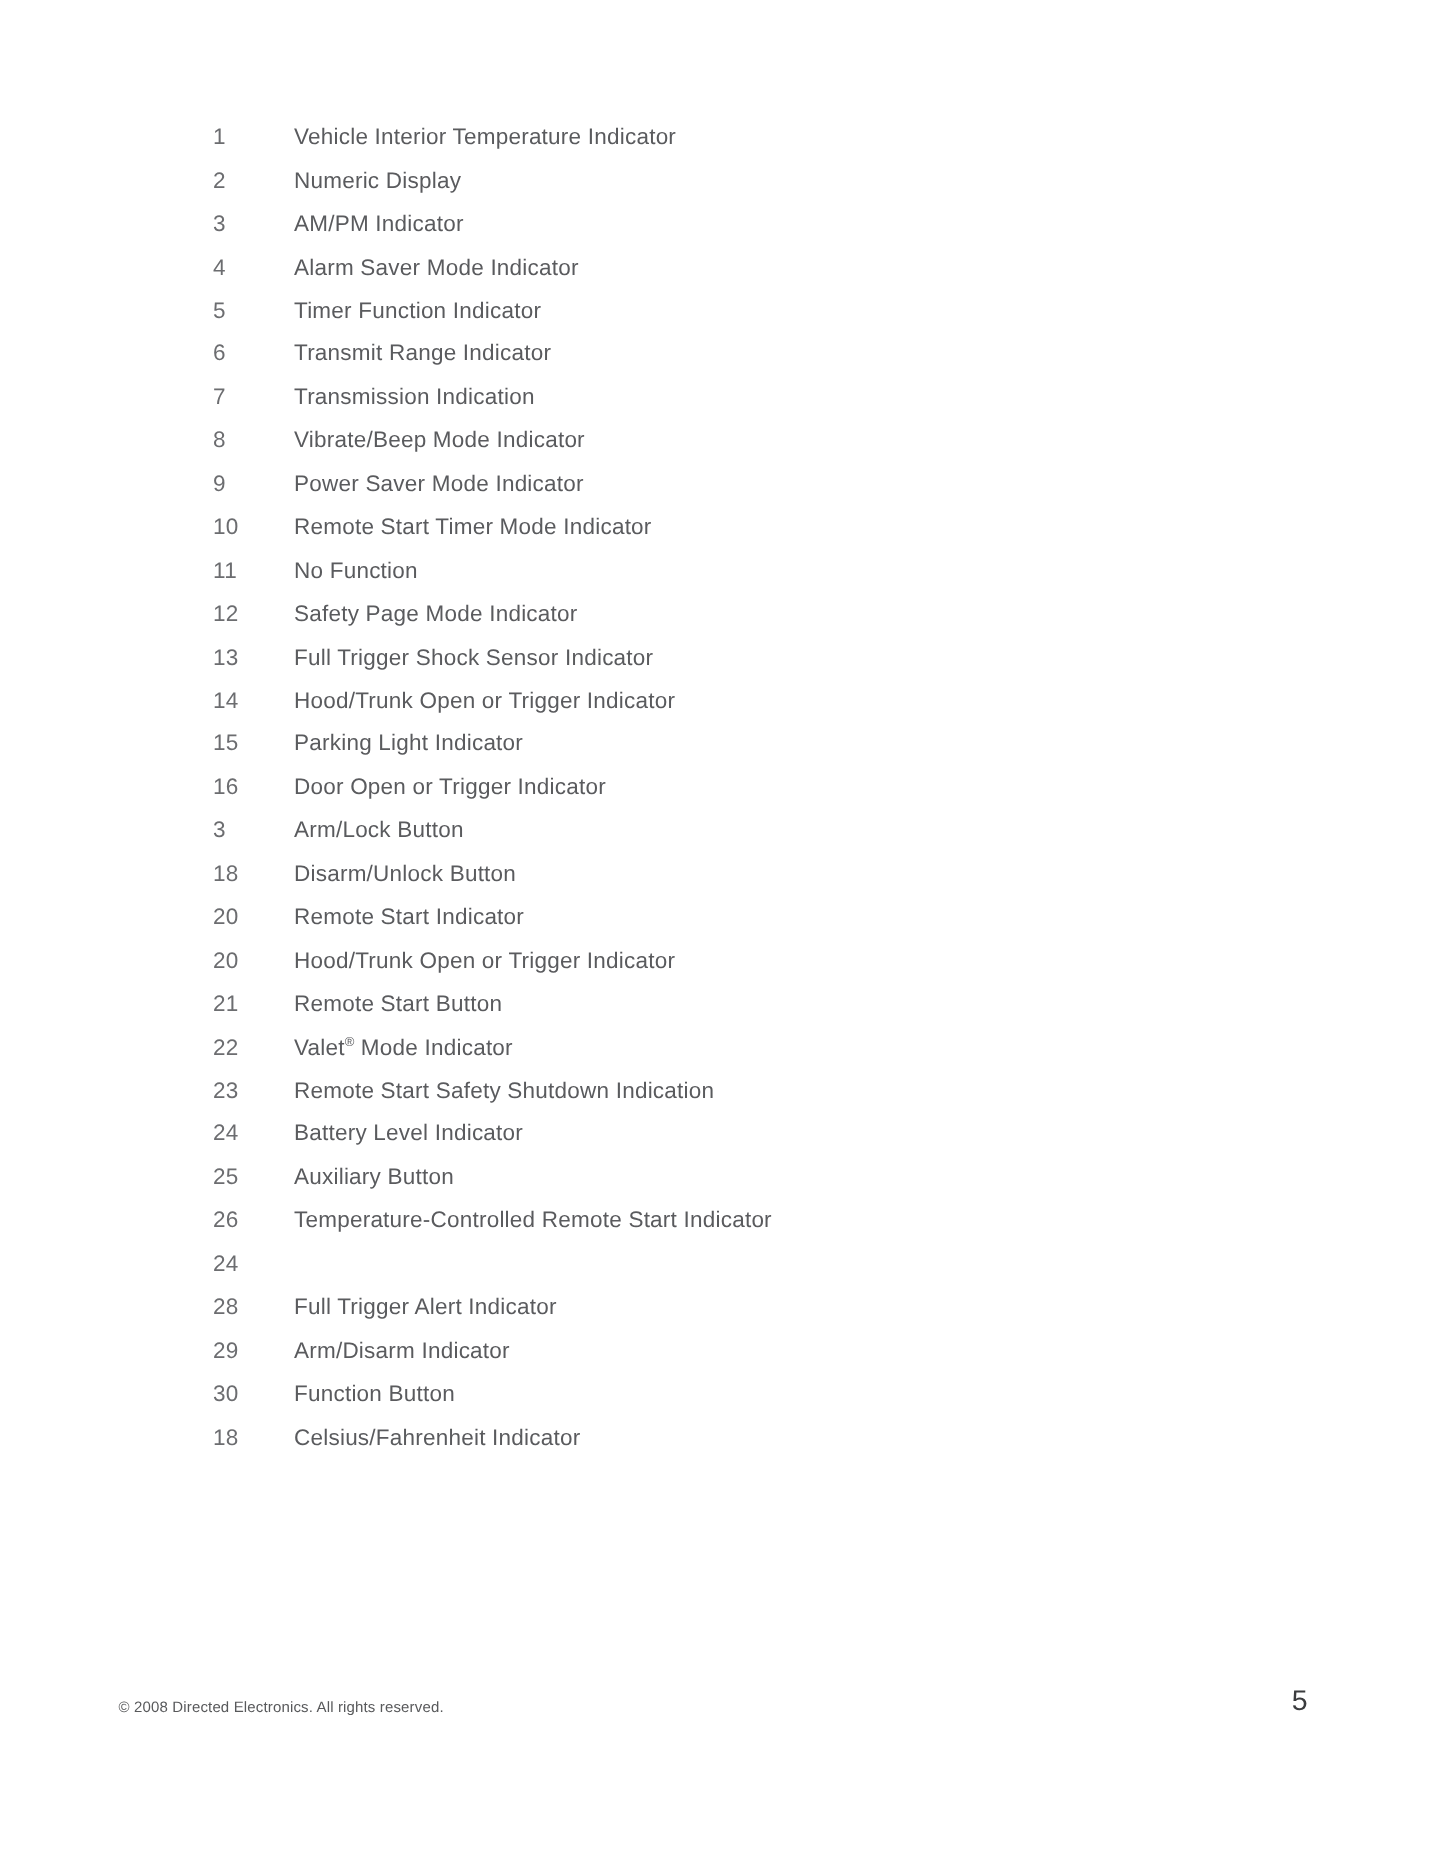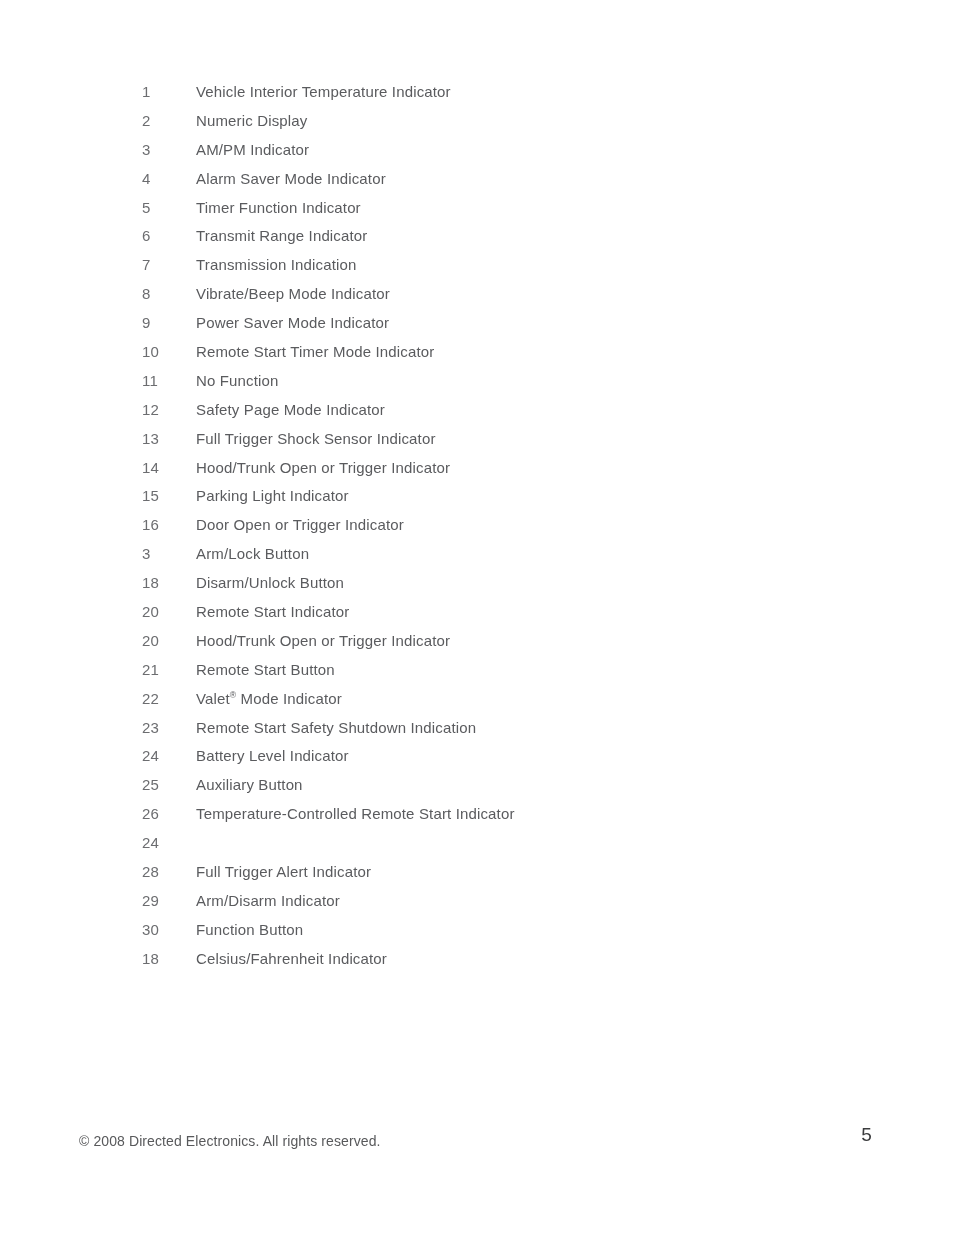--- a/index.html
+++ b/index.html
@@ -72,21 +72,21 @@
     left: 0;
     right: 0;
     bottom: 0;
     height: 120px;
   }
 
   .copyright-line {
     position: absolute;
     left: 79px;
     top: 18px;
-    font-size: 14px;
+    font-size: 10px;
     font-weight: 400;
     color: #58595b;
     letter-spacing: 0.1px;
     white-space: nowrap;
   }
 
   .page-number {
     position: absolute;
     right: 82px;
     top: 9px;

